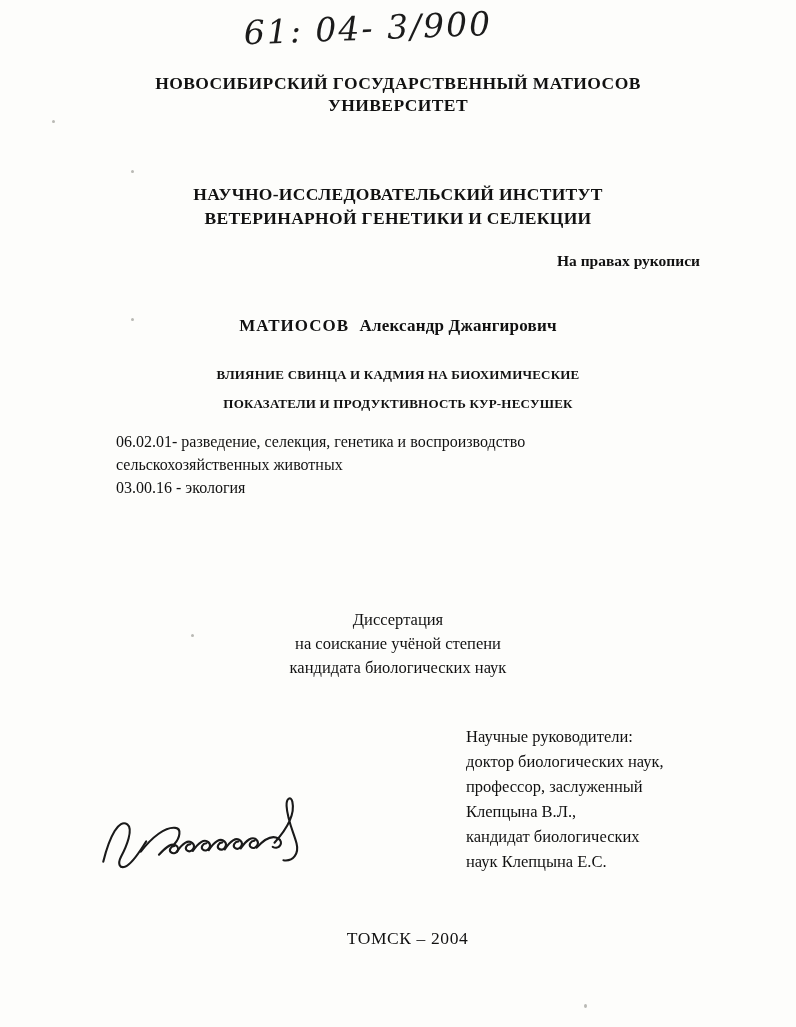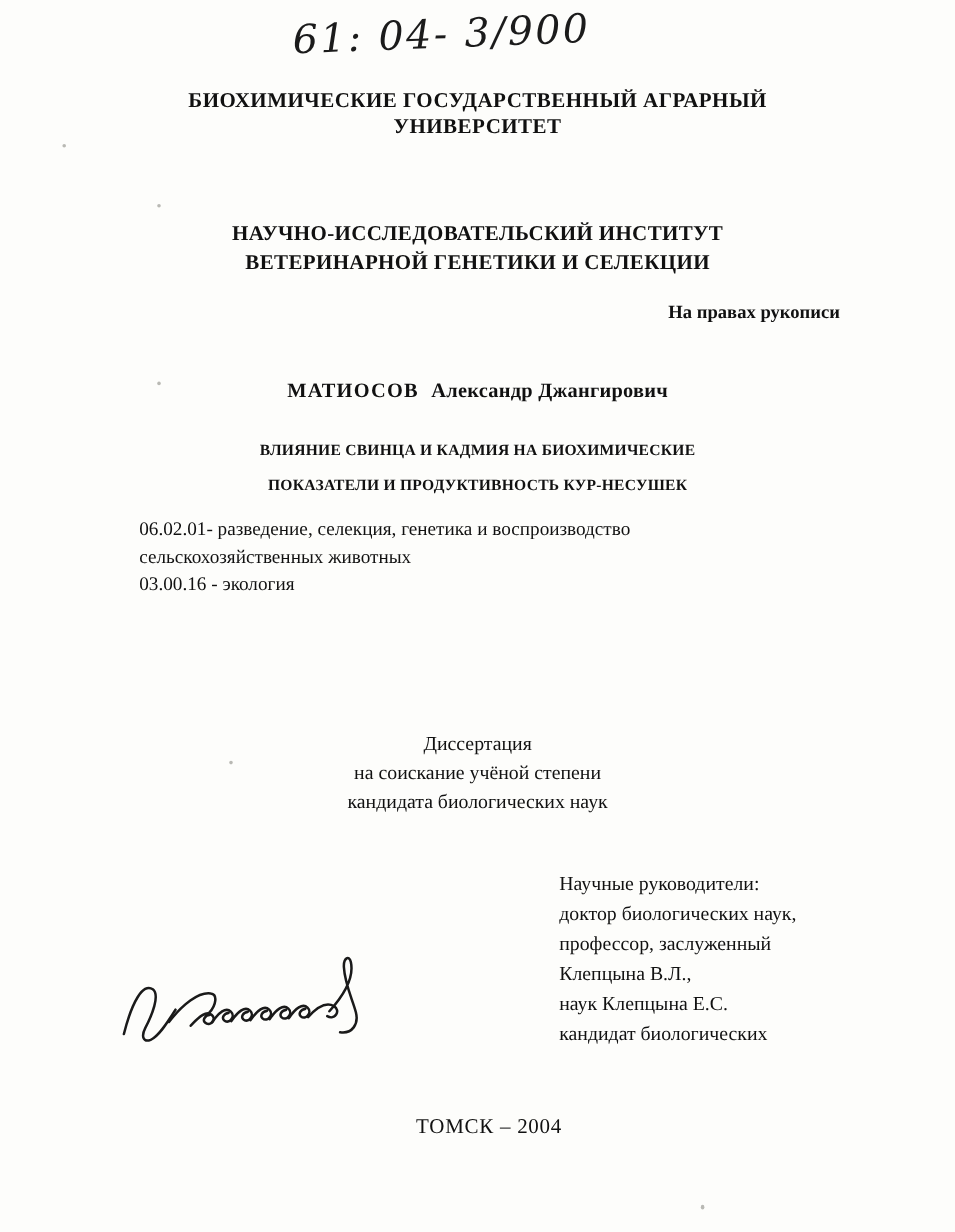--- a/index.html
+++ b/index.html
@@ -156,21 +156,21 @@
 
   <span class="speck" style="left:52px; top:120px; width:3px; height:3px;"></span>
   <span class="speck" style="left:131px; top:170px; width:3px; height:3px;"></span>
   <span class="speck" style="left:131px; top:318px; width:3px; height:3px;"></span>
   <span class="speck" style="left:191px; top:634px; width:3px; height:3px;"></span>
   <span class="speck" style="left:584px; top:1004px; width:3px; height:4px;"></span>
 
   <div class="handwriting-code">61: 04- 3/900</div>
 
   <div class="center-block" style="top:72px;">
-    <div class="org-line">БИОХИМИЧЕСКИЕ ГОСУДАРСТВЕННЫЙ АГРАРНЫЙ</div>
+    <div class="org-line">НОВОСИБИРСКИЙ ГОСУДАРСТВЕННЫЙ МАТИОСОВ</div>
     <div class="org-line">УНИВЕРСИТЕТ</div>
   </div>
 
   <div class="center-block" style="top:182px;">
     <div class="inst-line">НАУЧНО-ИССЛЕДОВАТЕЛЬСКИЙ ИНСТИТУТ</div>
     <div class="inst-line">ВЕТЕРИНАРНОЙ ГЕНЕТИКИ И СЕЛЕКЦИИ</div>
   </div>
 
   <div class="rights">На правах рукописи</div>
 
@@ -194,22 +194,22 @@
     <div>Диссертация</div>
     <div>на соискание учёной степени</div>
     <div>кандидата биологических наук</div>
   </div>
 
   <div class="supervisors">
     <div>Научные руководители:</div>
     <div>доктор биологических наук,</div>
     <div>профессор, заслуженный</div>
     <div>Клепцына В.Л.,</div>
+    <div>кандидат биологических</div>
     <div>наук Клепцына Е.С.</div>
-    <div>кандидат биологических</div>
   </div>
 
   <div class="signature">
     <svg class="sig-swirl" width="230" height="90" viewBox="0 0 230 90">
       <g fill="none" stroke="#1a1a1a" stroke-width="2.1" stroke-linecap="round">
         <path d="M6 66 C14 40 24 24 32 30 C38 35 30 52 24 62 C20 69 22 74 28 72 C36 69 44 56 50 48"></path>
         <path d="M44 58 C56 44 70 34 80 36 C86 37 84 46 78 52"></path>
         <path d="M62 62 C70 54 76 50 80 54 C84 58 78 64 74 60 C72 58 74 54 78 54"></path>
         <path d="M80 60 C86 52 92 48 96 52 C100 56 94 63 90 59 C88 57 90 53 94 53"></path>
         <path d="M96 60 C102 52 108 48 112 52 C116 56 110 63 106 59 C104 57 106 53 110 53"></path>

